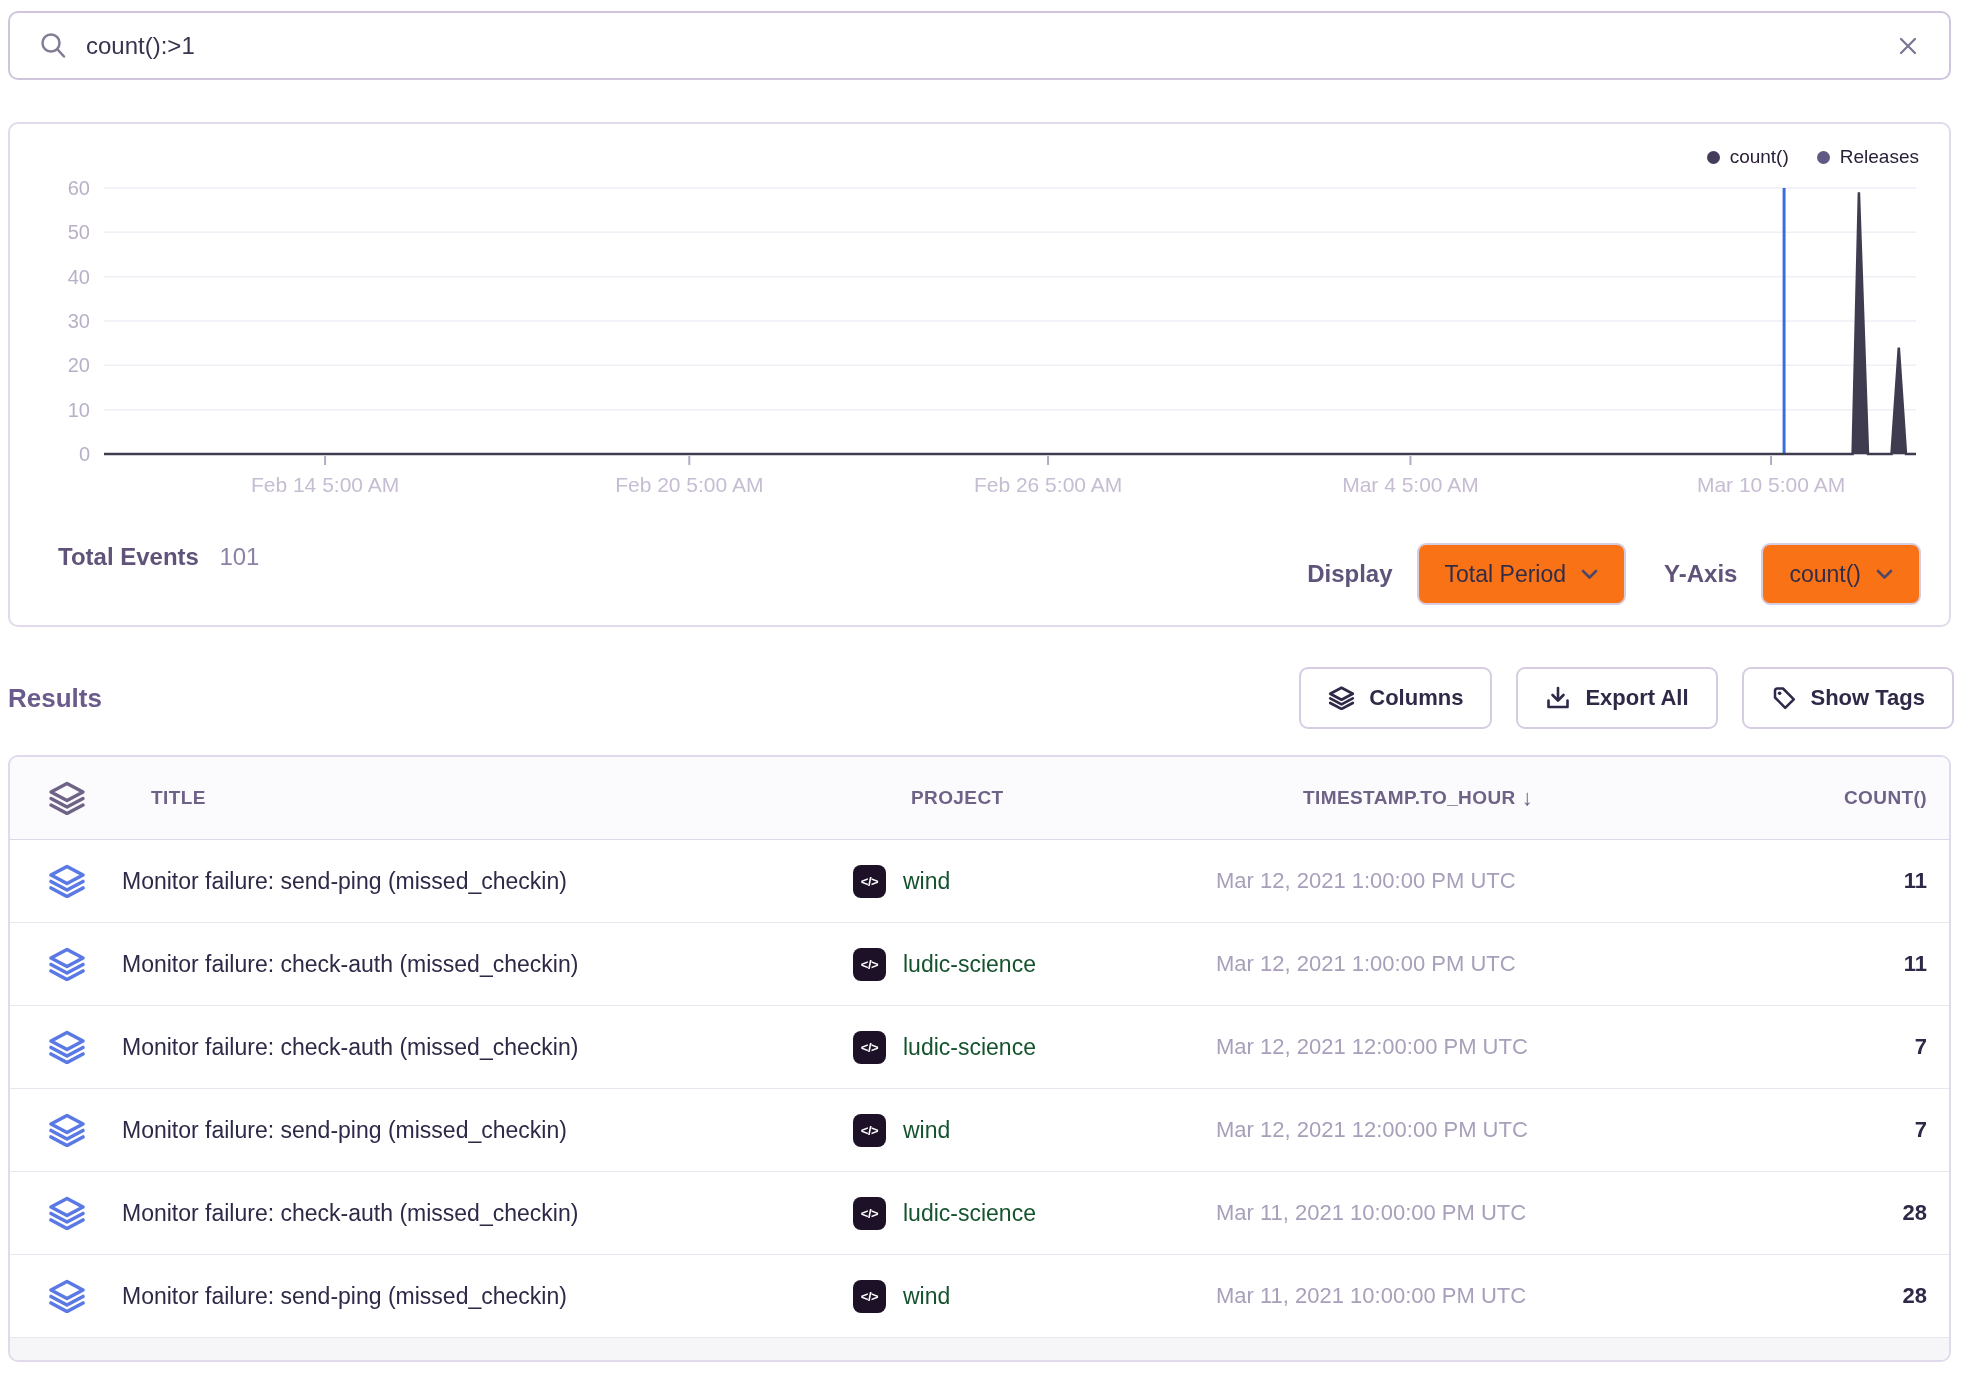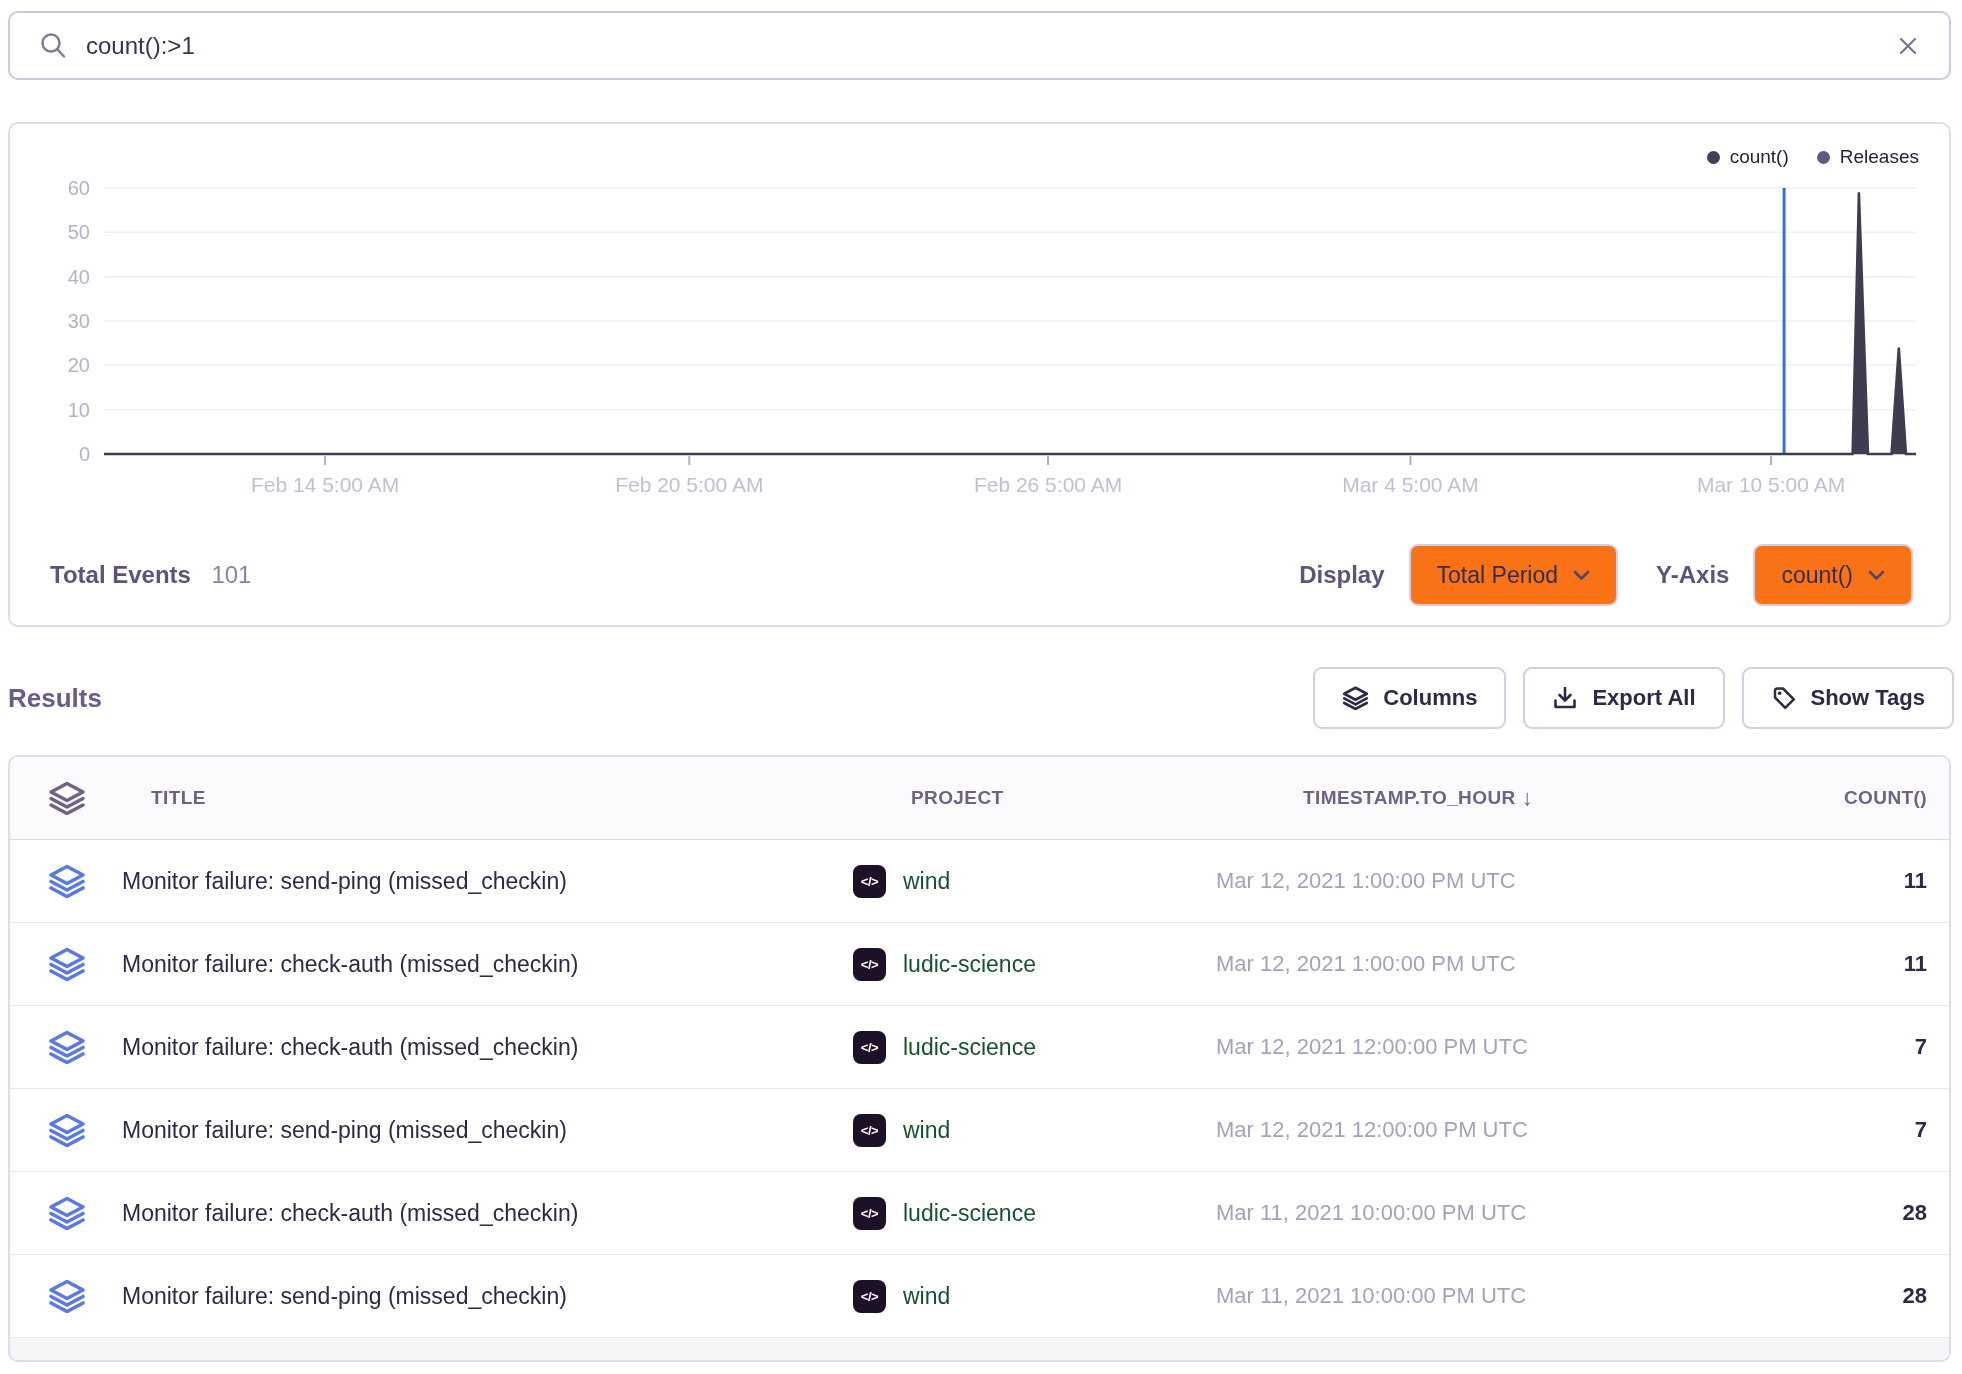--- a/index.html
+++ b/index.html
@@ -24,42 +24,42 @@
     border:2px solid #e1daec; border-radius:10px; background:#fff;
   }
   .legend {
     position:absolute; top:22px; right:30px; display:flex; gap:28px;
     align-items:center; font-size:19px; color:#2a2139; z-index:2;
   }
   .legend-item { display:flex; align-items:center; }
   .legend-dot { width:13px; height:13px; border-radius:50%; display:inline-block; margin-right:10px; }
   #chart-svg { position:absolute; left:0; top:0; }
   .chart-footer {
-    position:absolute; left:0; bottom:18px; width:100%; height:64px;
-    display:flex; align-items:center; justify-content:space-between;
+    position:absolute; left:8px; bottom:18px; width:100%; height:64px;
+    display:flex; align-items:flex-start; justify-content:space-between;
     padding:0 36px 0 40px;
   }
   .te-label { font-size:24px; font-weight:700; color:#60537a; }
   .te-value { font-size:24px; color:#8c82a3; margin-left:16px; }
   .footer-right { display:flex; align-items:center; gap:24px; }
   .ctrl-label { font-size:24px; font-weight:700; color:#60537a; }
   .ctrl-label.yaxis { margin-left:14px; }
   .dropdown {
     height:62px; border:2px solid #d6cde2; border-radius:9px; background:#f97316;
     display:flex; align-items:center; gap:15px; padding:0 26px;
     font-size:23px; color:#332c49; font-weight:500; cursor:pointer;
   }
 
   
   .results-row {
     position:absolute; left:8px; top:666px; width:1946px; height:64px;
     display:flex; align-items:center; justify-content:space-between;
   }
   .results-title { font-size:26px; font-weight:700; color:#6a5b8c; margin:0; }
-  .btn-group { display:flex; gap:17px;padding-left:28px; }
+  .btn-group { display:flex; gap:24px;padding-left:28px; }
   .btn {
     height:62px; border:2px solid #d6cde2; border-radius:9px; background:#fff;
     display:flex; align-items:center; gap:14px; padding:0 27px;
     font-size:22px; font-weight:700; color:#2f2847; cursor:pointer;
   }
 
   
   .table {
     position:absolute; left:8px; top:755px; width:1943px;
     border:2px solid #e1daec; border-radius:10px; background:#fff; overflow:hidden;

